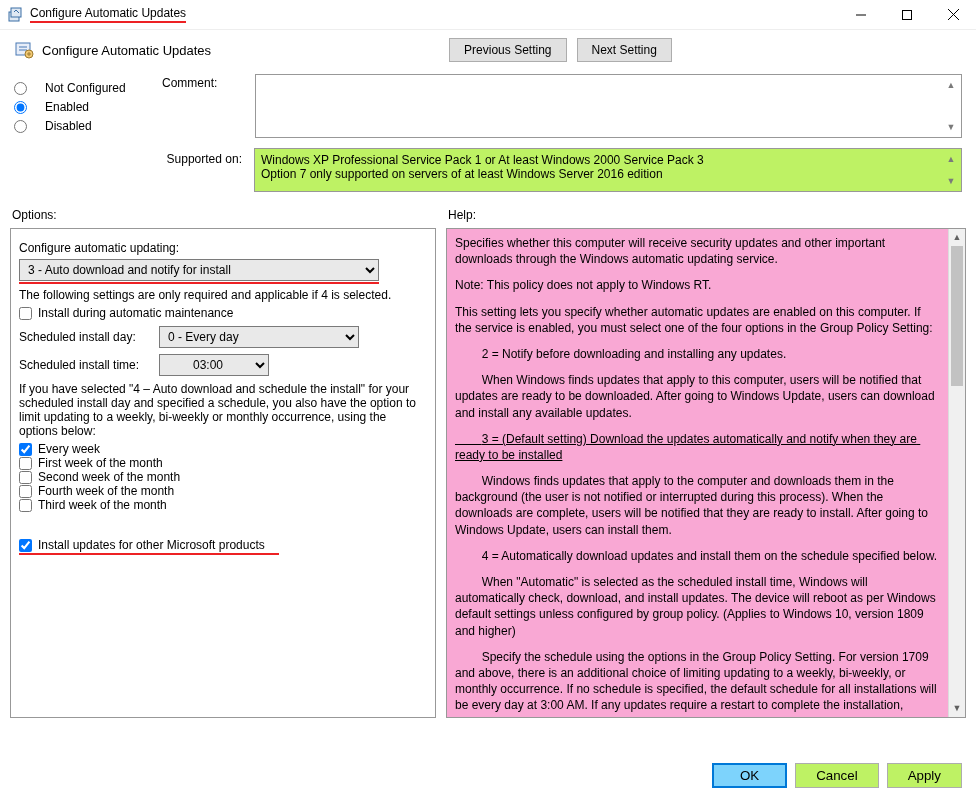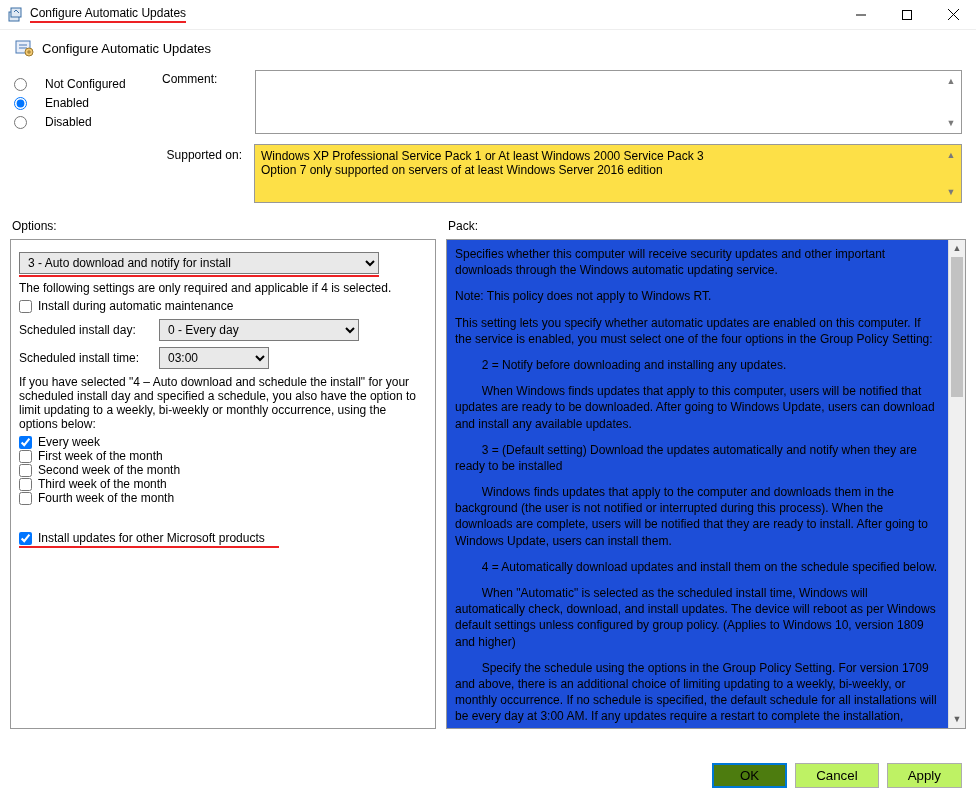--- a/index.html
+++ b/index.html
@@ -73,23 +73,23 @@
     display:flex; align-items:center; justify-content:center;
     color:#7a7a7a;
     font-size:9px;
   }
   .scrollhint.bot{top:auto; bottom:2px;}
   .supported-row { padding: 6px 14px 10px 14px; display:flex; gap:12px;}
   .supported-label { width:228px; text-align:right; padding-top:4px;}
   .supported-box {
     flex:1 1 auto;
     border:1px solid #989898;
-    background:#fde047;
+    background:#bef264;
     padding:4px 6px;
-    height:59px;
+    height:44px;
     font-size:12px;
     position:relative;
   }
   .columns {
     display:flex;
     padding: 0 10px 0 10px;
     gap: 10px;
   }
   .col-left { width: 426px; }
   .col-right { flex:1 1 auto; width: 520px;}
@@ -105,28 +105,28 @@
   .panel .line { margin: 4px 0; }
   select {
     font-family:inherit; font-size:12px;
     background:#e9e9e9;
     border:1px solid #7a7a7a;
     height:22px;
     padding:1px 4px;
   }
   .select-wide { width: 360px; }
   .select-med { width: 200px; }
-  .select-small{ width: 110px; }
+  .select-small{ width: 110px; text-align: center; }
   .form-row { display:flex; align-items:center; gap:8px; margin:6px 0; }
   .cb-row { display:flex; align-items:center; gap:6px; margin:0 0;}
   input[type="checkbox"]{ width:13px; height:13px; margin:0; }
   input[type="radio"]{ width:13px; height:13px; margin:0; }
   .help-panel {
     border:1px solid #989898;
-    background:#1d4ed8;
+    background:#f9a8d4;
     height:490px;
     padding:6px 8px 6px 8px;
     overflow:hidden;
     position:relative;
     font-size:12px;
     line-height:1.35;
   }
   .help-panel p{ margin:0 0 10px 0;}
   .help-scroll {
     position:absolute;
@@ -149,21 +149,21 @@
   }
   .help-scroll .track{flex:1 1 auto;}
   .help-inner{padding-right:18px;}
   .bottom-bar {
     position:absolute;
     bottom:4px; right:14px;
     display:flex; gap:8px;
   }
   .btn-primary{
     border:2px solid #0078d7;
-    background:#4d7c0f;
+    background:#7dd3fc;
     padding:3px 26px;
   }
   .btn-default{
     border:1px solid #adadad;
     background:#bef264;
     padding:4px 20px;
   }
   .underline-wrap{
     display:inline-block;
     border-bottom:2px solid #ed2124;
@@ -216,20 +216,24 @@
   <span class="icon">
     <svg width="20" height="20" viewBox="0 0 20 20">
       <rect x="2" y="3" width="14" height="12" fill="#e8eef9" stroke="#4879b4"></rect>
       <line x1="5" y1="7" x2="13" y2="7" stroke="#4879b4"></line>
       <line x1="5" y1="10" x2="13" y2="10" stroke="#4879b4"></line>
       <circle cx="15" cy="14" r="4" fill="#f2c974" stroke="#9c7a2f"></circle>
       <path d="M13 14 h4 M15 12 v4" stroke="#9c7a2f"></path>
     </svg>
   </span>
   <span class="heading">Configure Automatic Updates</span>
+  <div class="nav-buttons">
+    <button class="btn">Previous Setting</button>
+    <button class="btn">Next Setting</button>
+  </div>
 </div>
 
 <div class="section-top">
   <div class="state-col">
     <div class="radio-line">
       <input type="radio" name="state" style="">
       <span>Not Configured</span>
     </div>
     <div class="radio-line">
       <input type="radio" name="state" checked="" style="">
@@ -256,20 +260,21 @@
     <div>Option 7 only supported on servers of at least Windows Server 2016 edition</div>
     <span class="scrollhint">▲</span>
     <span class="scrollhint bot">▼</span>
   </div>
 </div>
 
 <div class="columns">
   <div class="col-left">
     <div class="col-head">Options:</div>
     <div class="panel">
+      <div class="line">Configure automatic updating:</div>
       <div class="line">
         <select class="select-wide">
           <option>3 - Auto download and notify for install</option>
         </select>
         <span class="underline-full" style="width:360px;"></span>
       </div>
       <div class="line" style="">The following settings are only required and applicable if 4 is selected.</div>
       <div class="cb-row">
         <input type="checkbox" style="">
         <span>Install during automatic maintenance</span>
@@ -295,45 +300,45 @@
       <div class="cb-row">
         <input type="checkbox" style="">
         <span>First week of the month</span>
       </div>
       <div class="cb-row">
         <input type="checkbox" style="">
         <span>Second week of the month</span>
       </div>
       <div class="cb-row">
         <input type="checkbox" style="">
+        <span>Fourth week of the month</span>
+      </div>
+      <div class="cb-row">
+        <input type="checkbox" style="">
         <span>Third week of the month</span>
-      </div>
-      <div class="cb-row">
-        <input type="checkbox" style="">
-        <span>Fourth week of the month</span>
       </div>
 
       <div class="cb-row" style="margin-top:26px;">
         <input type="checkbox" checked="" style="">
         <span>Install updates for other Microsoft products</span>
       </div>
       <span class="underline-full" style="width:260px;"></span>
     </div>
   </div>
 
   <div class="col-right">
-    <div class="col-head">Pack:</div>
+    <div class="col-head">Help:</div>
     <div class="help-panel">
       <div class="help-inner">
         <p>Specifies whether this computer will receive security updates and other important downloads through the Windows automatic updating service.</p>
         <p>Note: This policy does not apply to Windows RT.</p>
         <p>This setting lets you specify whether automatic updates are enabled on this computer. If the service is enabled, you must select one of the four options in the Group Policy Setting:</p>
         <p style="white-space:pre-wrap;">        2 = Notify before downloading and installing any updates.</p>
         <p style="white-space:pre-wrap;">        When Windows finds updates that apply to this computer, users will be notified that updates are ready to be downloaded. After going to Windows Update, users can download and install any available updates.</p>
-        <p style="white-space:pre-wrap;">        3 = (Default setting) Download the updates automatically and notify when they are ready to be installed</p>
+        <p style="white-space:pre-wrap;text-decoration:underline;">        3 = (Default setting) Download the updates automatically and notify when they are ready to be installed</p>
         <p style="white-space:pre-wrap;">        Windows finds updates that apply to the computer and downloads them in the background (the user is not notified or interrupted during this process). When the downloads are complete, users will be notified that they are ready to install. After going to Windows Update, users can install them.</p>
         <p style="white-space:pre-wrap;">        4 = Automatically download updates and install them on the schedule specified below.</p>
         <p style="white-space:pre-wrap;">        When "Automatic" is selected as the scheduled install time, Windows will automatically check, download, and install updates. The device will reboot as per Windows default settings unless configured by group policy. (Applies to Windows 10, version 1809 and higher)</p>
         <p style="white-space:pre-wrap;">        Specify the schedule using the options in the Group Policy Setting. For version 1709 and above, there is an additional choice of limiting updating to a weekly, bi-weekly, or monthly occurrence. If no schedule is specified, the default schedule for all installations will be every day at 3:00 AM. If any updates require a restart to complete the installation, Windows will restart the</p>
       </div>
       <div class="help-scroll">
         <div class="arrow">▲</div>
         <div class="thumb"></div>
         <div class="track"></div>
         <div class="arrow">▼</div>

